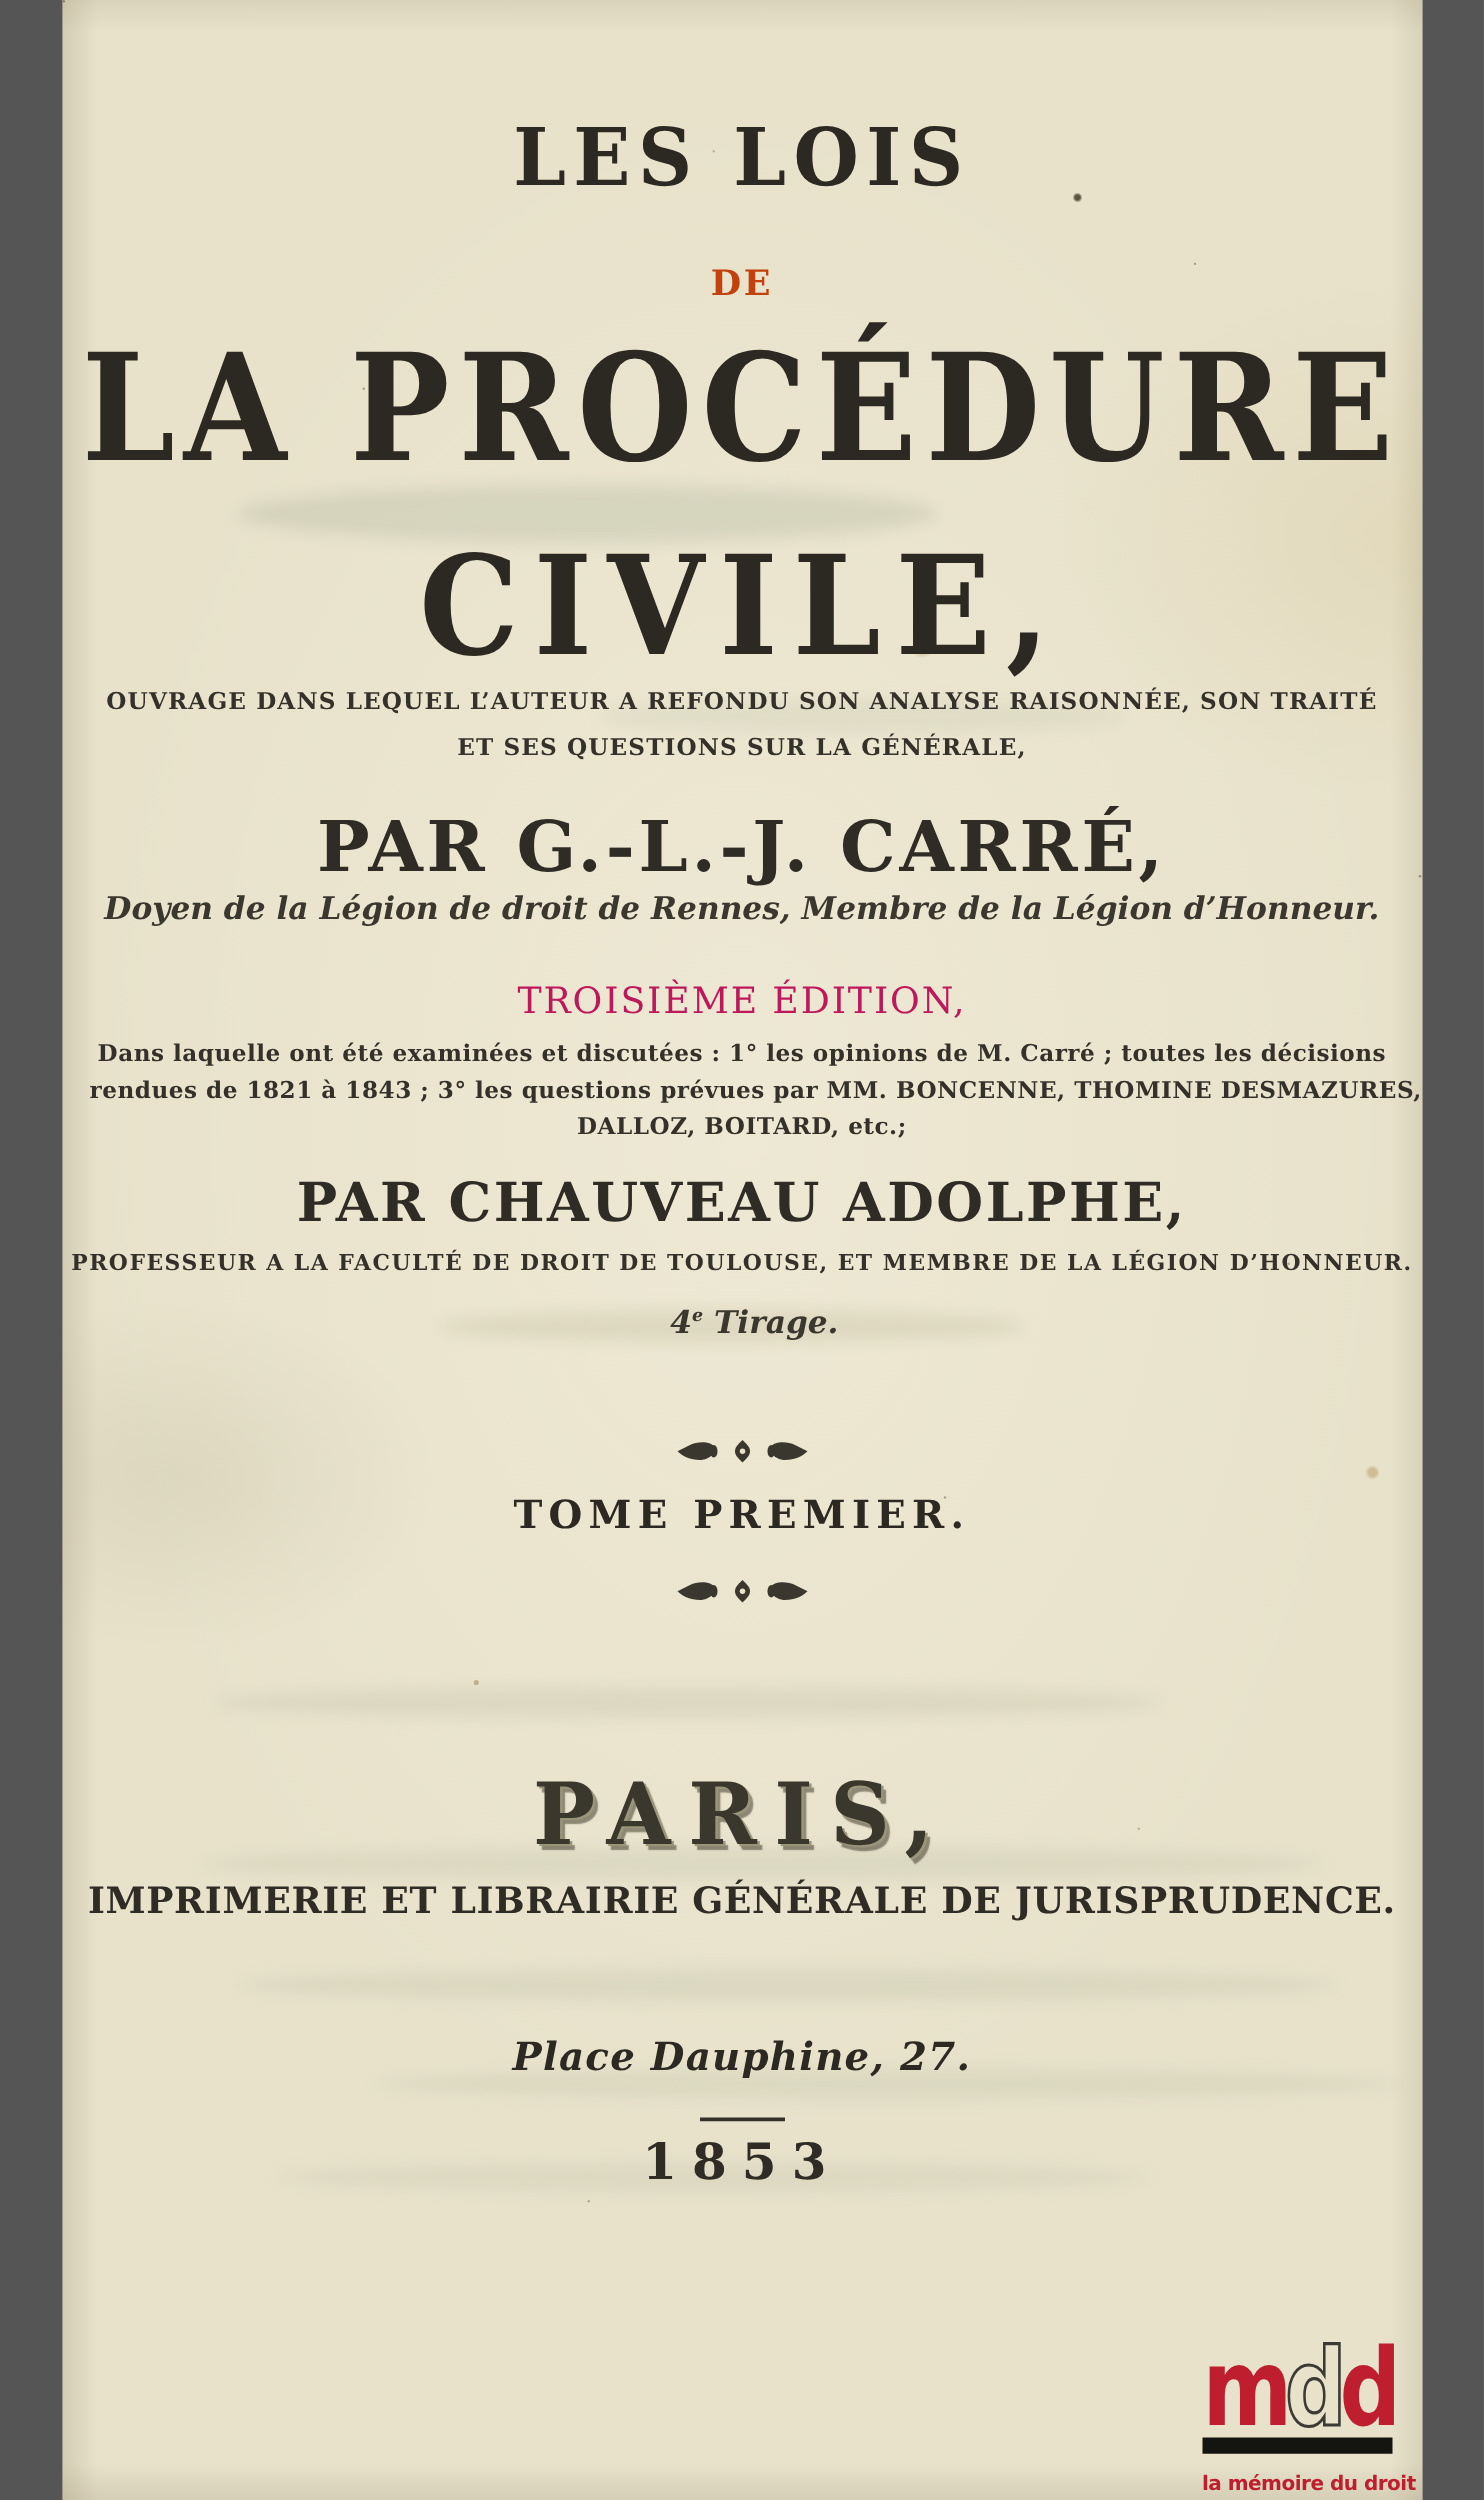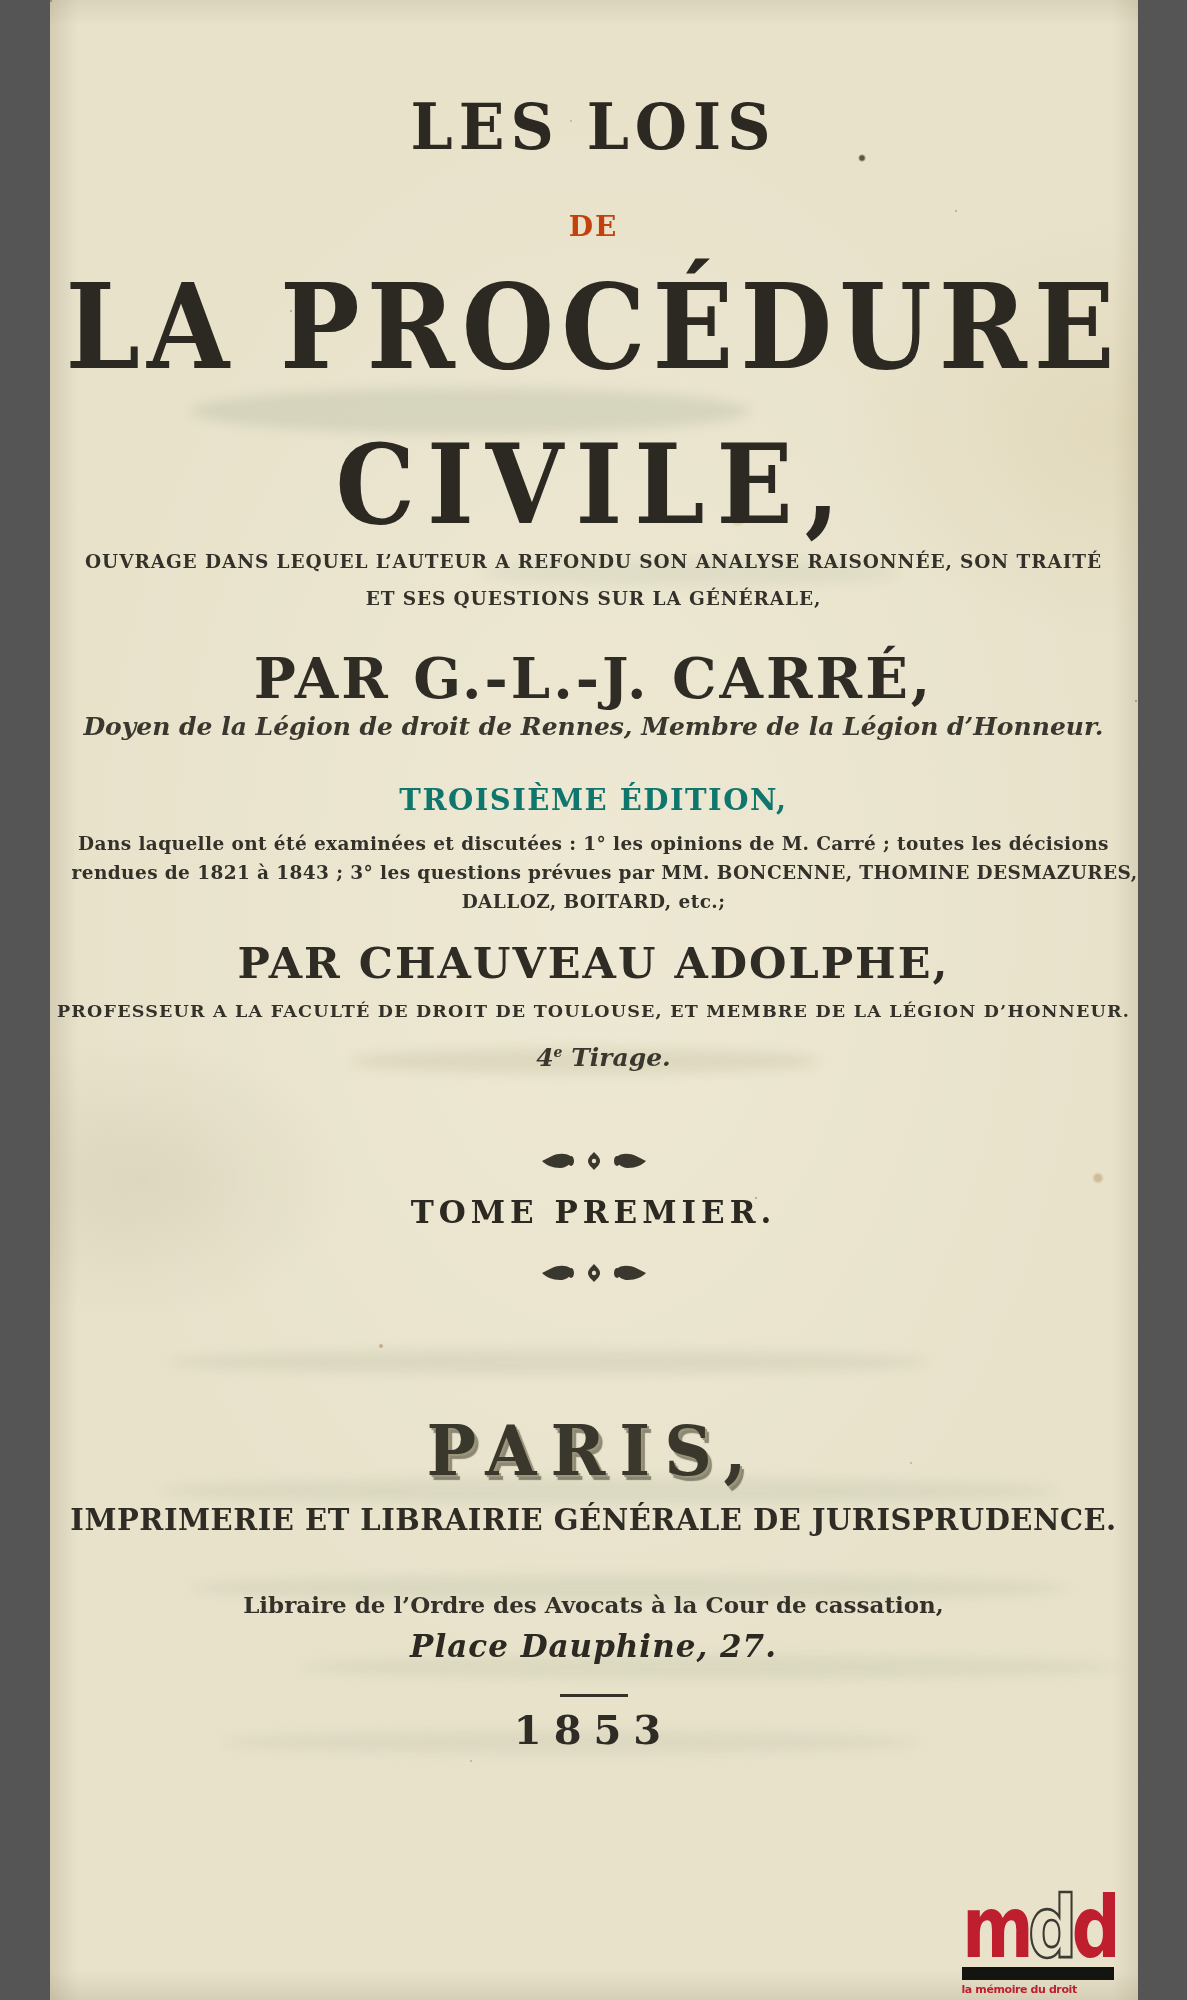--- a/index.html
+++ b/index.html
@@ -56,21 +56,21 @@
   .t-procedure{top:256px;font-size:106px;font-weight:700;letter-spacing:7px;color:#2b2921;transform:scaleY(1.12);transform-origin:top center;}
   .t-civile{top:420px;font-size:100px;font-weight:700;letter-spacing:12px;color:#2b2921;transform:scaleY(1.10);transform-origin:top center;}
 
   .sub{font-size:18.5px;font-weight:700;letter-spacing:.9px;color:#33312a;}
   .s1{top:551px;}
   .s2{top:588px;}
 
   .t-carre{top:645px;font-size:56px;font-weight:700;letter-spacing:3px;color:#2e2c25;}
   .t-doyen{top:712px;font-size:25px;font-weight:700;font-style:italic;color:#3a382e;}
 
-  .t-edition{top:783px;font-size:29px;font-weight:700;letter-spacing:1.5px;color:#0f766e;}
+  .t-edition{top:783px;font-size:29px;font-weight:400;letter-spacing:1.5px;color:#be185d;}
   .ed{font-size:18.5px;font-weight:600;letter-spacing:.4px;color:#33312a;}
   .e1{top:833px;}
   .e2{top:862px;text-align:right;}
   .e3{top:891px;}
 
   .t-chauveau{top:938px;font-size:43px;font-weight:700;letter-spacing:2px;color:#2e2c25;}
   .t-prof{top:1001px;font-size:17.5px;font-weight:700;letter-spacing:1.2px;color:#33312a;}
   .t-tirage{top:1043px;font-size:25px;font-weight:700;font-style:italic;color:#3a382e;padding-left:20px;}
   .t-tirage sup{font-size:14px;}
 
@@ -89,21 +89,21 @@
   .rule{position:absolute;left:50%;top:1694px;width:68px;height:3px;margin-left:-34px;background:#33312a;}
   .t-year{top:1706px;font-size:40px;font-weight:600;letter-spacing:12px;color:#2e2c25;}
 
   
   .logo{position:absolute;right:8px;bottom:4px;width:168px;text-align:left;font-family:"DejaVu Sans",sans-serif;}
   .logo-letters{display:inline-block;font-size:84px;font-weight:700;line-height:.78;letter-spacing:-7px;
     transform:scale(.82,1.02);transform-origin:left bottom;white-space:nowrap;}
   .lred{color:#bf1e2e;}
   .lout{color:#e8e2cb;-webkit-text-stroke:2.5px #3b3b33;}
   .logo-bar{width:152px;height:13px;background:#141410;margin-top:5px;}
-  .logo-tag{width:152px;margin-top:3px;font-size:11px;font-weight:700;letter-spacing:-.4px;color:#bf1e2e;white-space:nowrap;}
+  .logo-tag{width:152px;margin-top:14px;font-size:16px;font-weight:700;letter-spacing:-.4px;color:#bf1e2e;white-space:nowrap;}
   .orn svg{vertical-align:middle;}
 </style>
 </head>
 <body>
 
 <div class="page">
 
   <div class="ghost g1"></div>
   <div class="ghost g2"></div>
   <div class="ghost g3"></div>
@@ -161,21 +161,20 @@
         <circle cx="56" cy="13" r="2.2" fill="#e8e2cb"></circle>
         <path d="M108 13 L98 8 C92 5 82 5 79 9 C76 13 82 20 90 20 C98 20 104 17 108 13 Z"></path>
         <ellipse cx="79" cy="13" rx="3" ry="5"></ellipse>
         <circle cx="101" cy="13" r="2.6"></circle>
       </g>
     </svg>
   </div>
 
   <div class="line t-paris">PARIS,</div>
   <div class="line t-imprimerie">IMPRIMERIE ET LIBRAIRIE GÉNÉRALE DE JURISPRUDENCE.</div>
-  <div class="line t-libraire">Libraire de l’Ordre des Avocats à la Cour de cassation,</div>
   <div class="line t-place">Place Dauphine, 27.</div>
   <div class="rule"></div>
   <div class="line t-year">1853</div>
 
   <div class="logo">
     <div class="logo-letters"><span class="lred">m</span><span class="lout">d</span><span class="lred">d</span></div>
     <div class="logo-bar"></div>
     <div class="logo-tag">la mémoire du droit</div>
   </div>
 

